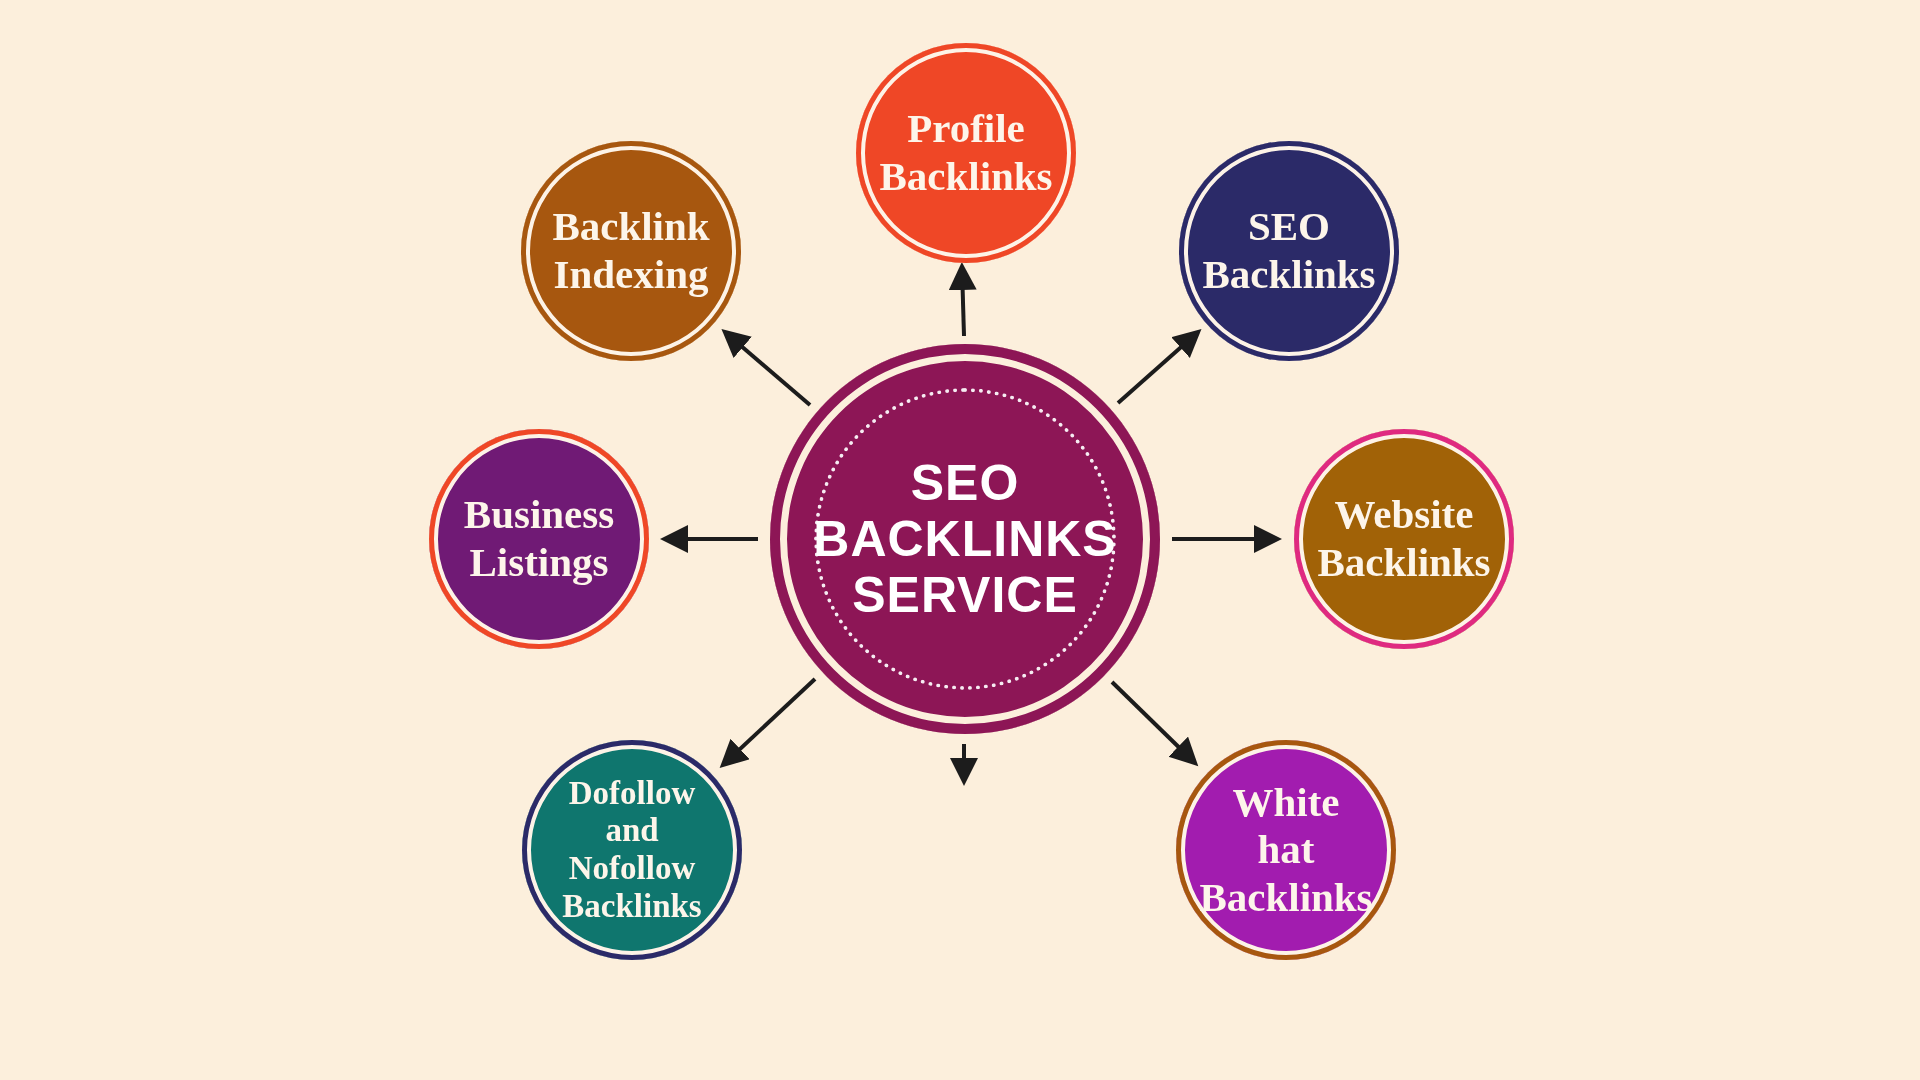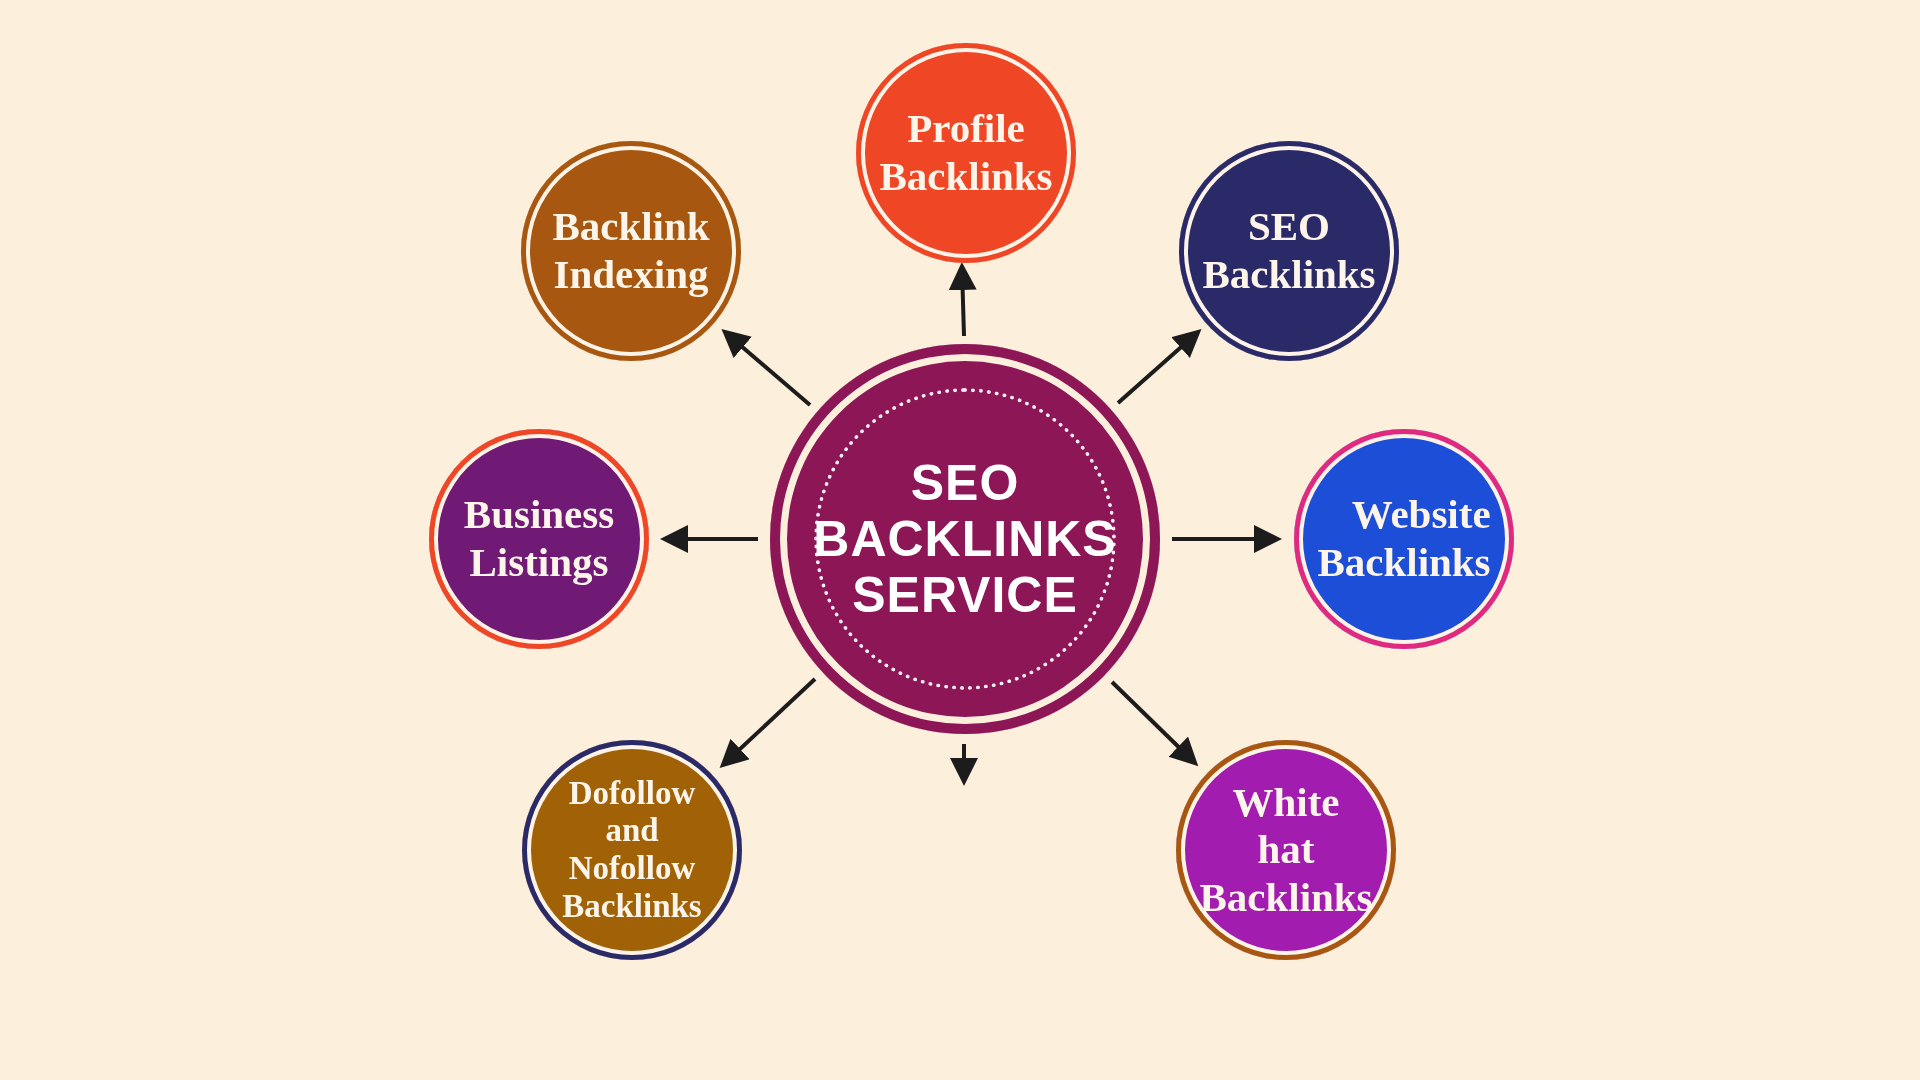--- a/index.html
+++ b/index.html
@@ -85,33 +85,33 @@
   <div class="circle node pos-top" style="background: rgb(239, 71, 38); --c: #ef4726;">
     <div class="node-label">Profile
 Backlinks</div>
   </div>
 
   <div class="circle node pos-top-right" style="background: rgb(43, 42, 104); --c: #2b2a68;">
     <div class="node-label">SEO
 Backlinks</div>
   </div>
 
-  <div class="circle node pos-right" style="background: #1d4ed8; text-align: right; --c: #df2a80;">
+  <div class="circle node pos-right" style="background: #a16207; --c: #df2a80;">
     <div class="node-label">Website
 Backlinks</div>
   </div>
 
   <div class="circle node pos-bottom-right" style="background: #a21caf; --c: #a7570f;">
     <div class="node-label">White
 hat
 Backlinks</div>
   </div>
 
 
-  <div class="circle node small pos-bottom-left" style="background: #a16207; --c: #2b2a68;">
+  <div class="circle node small pos-bottom-left" style="background: #0f766e; --c: #2b2a68;">
     <div class="node-label">Dofollow
 and
 Nofollow
 Backlinks</div>
   </div>
 
   <div class="circle node pos-left" style="background: #701a75; --c: #ef4726;">
     <div class="node-label">Business
 Listings</div>
   </div>

